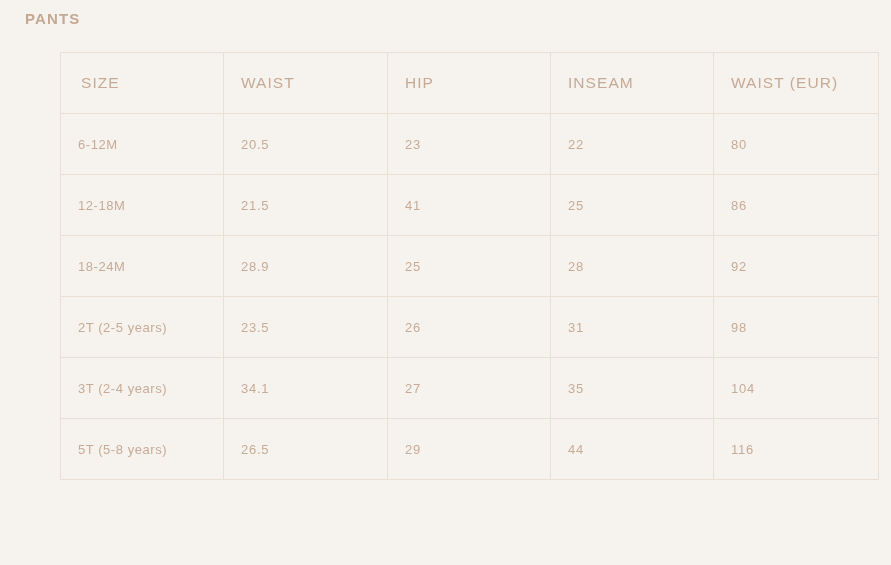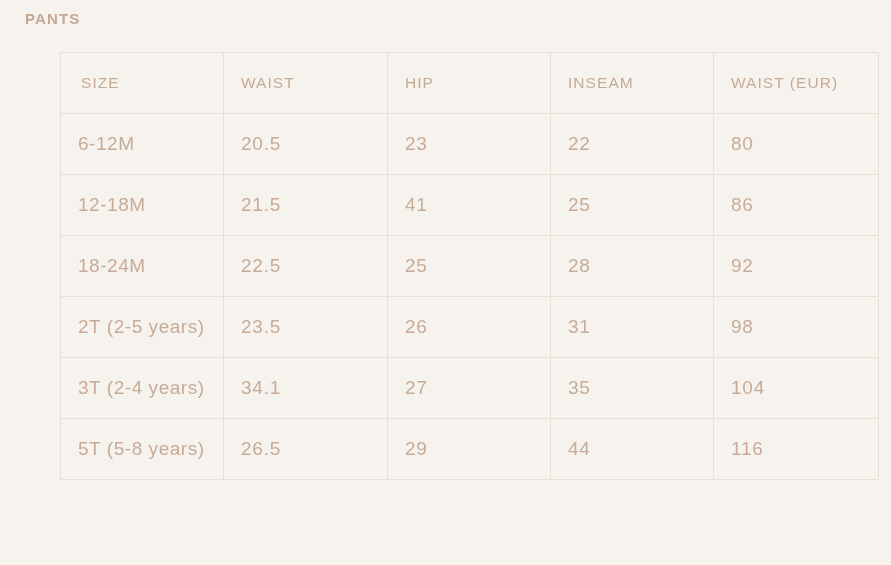--- a/index.html
+++ b/index.html
@@ -50,21 +50,21 @@
   table.size-table col.c-height { width: 165px; }
 
   table.size-table th,
   table.size-table td {
     border: 1px solid #eadfd4;
     height: 61px;
     padding: 0 0 0 17px;
     text-align: left;
     vertical-align: middle;
     font-weight: normal;
-    font-size: 19px;
+    font-size: 13px;
     letter-spacing: 0.75px;
     color: #c7ab96;
     background: transparent;
     box-sizing: border-box;
     white-space: nowrap;
     overflow: hidden;
   }
   table.size-table th {
     color: #c6aa95;
     letter-spacing: 1.05px;
@@ -112,21 +112,21 @@
         </tr>
         <tr>
           <td class="col-size">12-18M</td>
           <td>21.5</td>
           <td>41</td>
           <td>25</td>
           <td>86</td>
         </tr>
         <tr>
           <td class="col-size">18-24M</td>
-          <td>22.5</td>
+          <td>28.9</td>
           <td>25</td>
           <td>28</td>
           <td>92</td>
         </tr>
         <tr>
           <td class="col-size">2T (2-5 years)</td>
           <td>23.5</td>
           <td>26</td>
           <td>31</td>
           <td>98</td>

